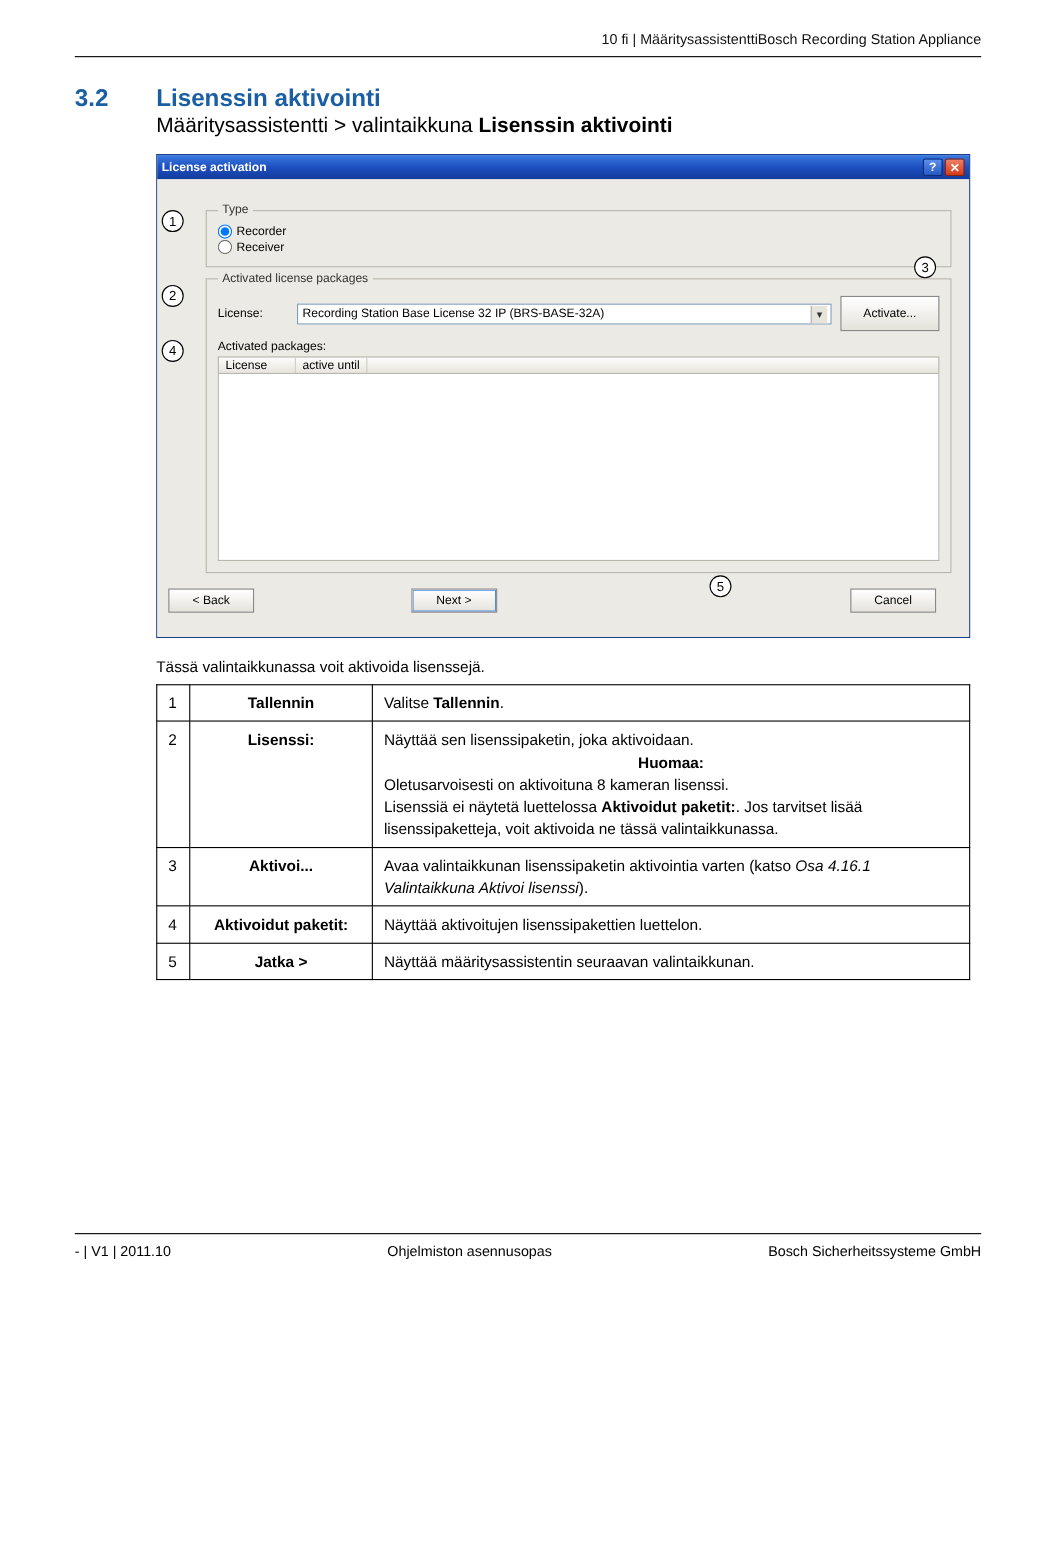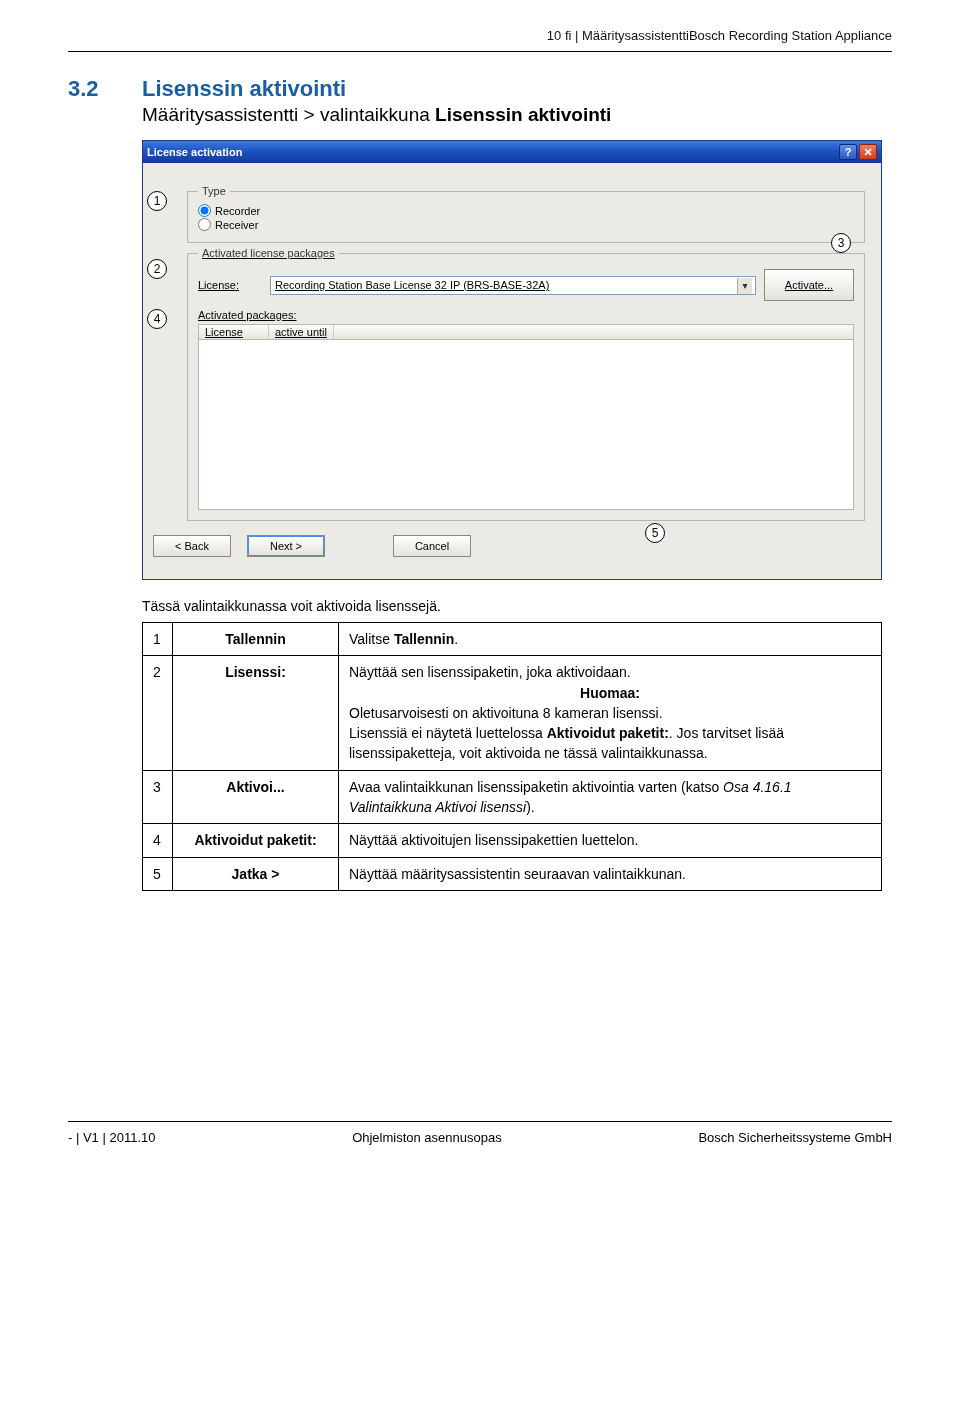--- a/index.html
+++ b/index.html
@@ -89,21 +89,21 @@
   }
   fieldset {
     border:1px solid #b9b6ad;
     margin: 14px 6px 4px 34px;
     padding: 6px 10px 10px 10px;
     font-size:11px;
   }
   legend { padding: 0 4px; color:#333; }
   .radio-row { display:flex; align-items:center; gap:4px; margin:1px 0; }
   .radio-row input { margin:0; }
-  .fs2 { margin-top: 0; text-decoration: underline; }
+  .fs2 { margin-top: 0; }
   .lic-row { display:flex; align-items:center; gap:8px; margin:4px 0; }
   .lic-label { width:64px; }
   .lic-select {
     flex:1;
     height:19px;
     border:1px solid #7f9db9;
     background:#fff;
     padding: 0 18px 0 4px;
     display:flex; align-items:center;
     position:relative;
@@ -131,21 +131,21 @@
     display:flex;
     background: linear-gradient(to bottom,#fdfdfc,#e8e5de);
     border:1px solid #b9b6ad;
     font-size:11px;
   }
   .list-head span { padding:1px 6px; border-right:1px solid #cfccc4; }
   .list-body { height:170px; background:#fff; border:1px solid #b9b6ad; border-top:none; }
 
   .nav-row {
     display:flex;
-    justify-content:flex-start;
+    justify-content:space-between;
     gap:16px;
     padding: 10px 20px 12px 0;
   }
   .nav-btn {
     width:78px; height:22px;
     border:1px solid #888;
     background:linear-gradient(to bottom,#fff,#e5e2db);
     font-size:11px;
     cursor:pointer;
   }

